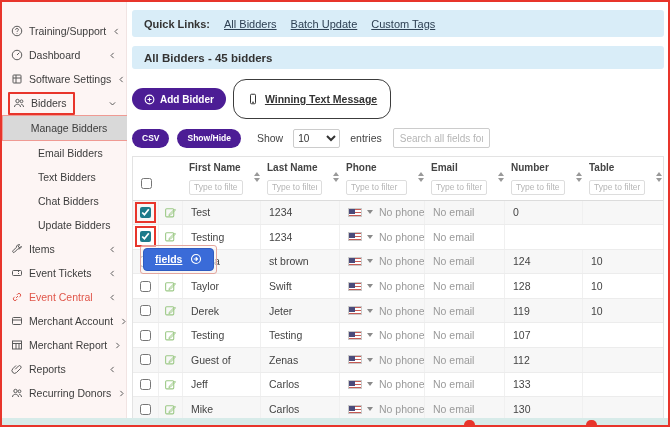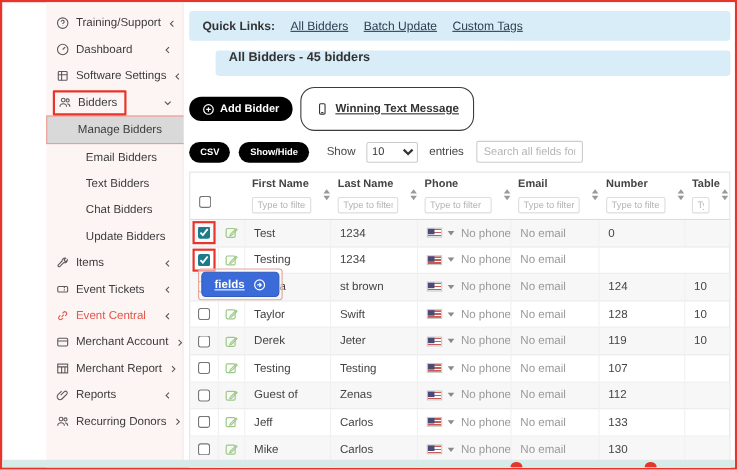--- a/index.html
+++ b/index.html
@@ -3,22 +3,22 @@
 <meta charset="utf-8">
 <style>
   * { margin:0; padding:0; box-sizing:border-box; }
   html,body { background:#fff; }
   body { font-family:"Liberation Sans","DejaVu Sans",sans-serif; width:670px; }
 
   .frame { position:relative; width:670px; height:427px; border:2px solid #e8352b;
            display:flex; overflow:hidden; background:#fff; }
 
   
-  .sidebar { width:125px; flex-shrink:0; background:#fdf5f4; padding-top:7px;
-             font-size:10.5px; color:#3c3c3c; border-right:1px solid #f1e4e3;margin-left:40px; }
+  .sidebar { width:125px; flex-shrink:0; background:#fdf5f4; padding-top:17px;
+             font-size:10.5px; color:#3c3c3c; border-right:1px solid #f1e4e3; }
   .side-item { display:flex; align-items:center; height:24px; padding-left:6px; cursor:pointer; }
   .grp { display:flex; align-items:center; gap:5px; padding:3px 6px 3px 3px; }
   .side-item .ic { width:13px; height:13px; color:#5a5a5a; display:flex; align-items:center; }
   .side-item .ic svg { width:12px; height:12px; }
   .side-item .lbl { white-space:nowrap; }
   .side-item .chev { margin-left:auto; margin-right:9px; color:#555; display:flex; }
   .side-item .chev svg { width:9px; height:9px; }
   .side-item.annotated > .grp { border:2px solid #e8352b; border-radius:1px; }
   .side-item.accent, .side-item.accent .ic { color:#e0564a; }
   .side-item.subitem { padding-left:33px; }
@@ -28,26 +28,26 @@
 
   
   .main { flex:1; display:flex; flex-direction:column; padding:8px 4px 0 5px;
           position:relative; background:#fff; min-width:0; }
   .quickbar { background:#d9edf8; border-radius:3px; height:27px; flex-shrink:0;
               display:flex; align-items:center; gap:14px; padding:0 12px;
               font-size:11px; color:#2e4053; }
   .quickbar .ql-label { font-weight:bold; color:#333; }
   .quickbar a { color:#2e4053; text-decoration:underline; cursor:pointer; }
   .pagebar { background:#d9edf8; border-radius:3px; height:23px; margin-top:9px; flex-shrink:0;
-             display:flex; padding:0 12px; font-size:11.5px;
-             font-weight:bold; color:#333;margin-left:24px; }
+             display:flex; align-items:center; padding:0 12px; font-size:11.5px;
+             font-weight:bold; color:#333; }
 
   .panel { flex:1; padding-top:10px; position:relative; }
   .row1 { display:flex; align-items:center; gap:7px; }
-  .btn-teal { background:#000000; color:#fff; border:none; border-radius:12px;
+  .btn-teal { background:#4c1d95; color:#fff; border:none; border-radius:12px;
               font-weight:bold; display:flex; align-items:center; gap:5px;
               cursor:pointer; font-family:inherit; }
   .btn-teal svg { width:11px; height:11px; }
   .add-bidder { height:22px; padding:0 12px; font-size:10px; }
   .btn-outline { background:#fff; border:1px solid #3c3c3c; border-radius:13px; height:40px;
                  padding:0 13px; font-size:10.5px; color:#333; display:flex; align-items:center;
                  gap:6px; font-weight:bold; cursor:pointer; font-family:inherit; }
   .btn-outline svg { width:12px; height:12px; }
   .btn-outline .t { text-decoration:underline; }
 

